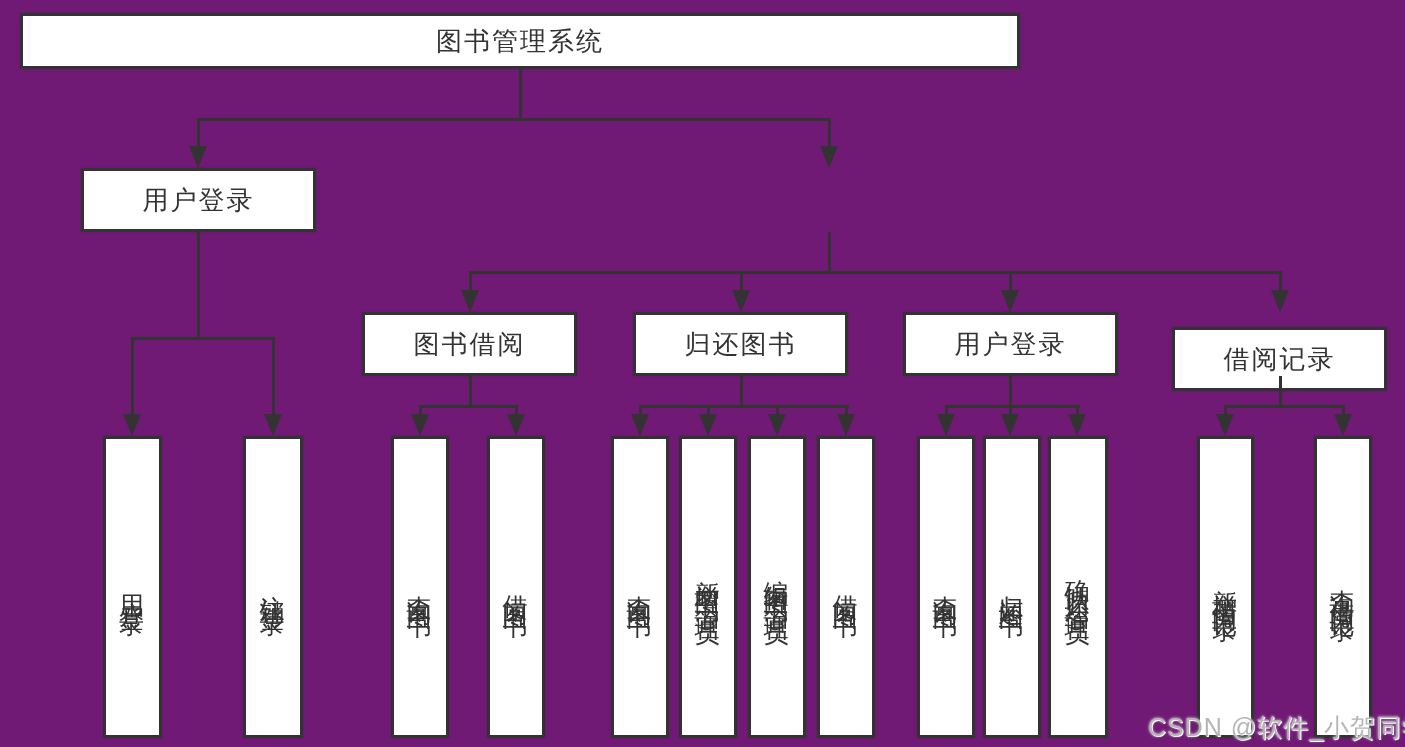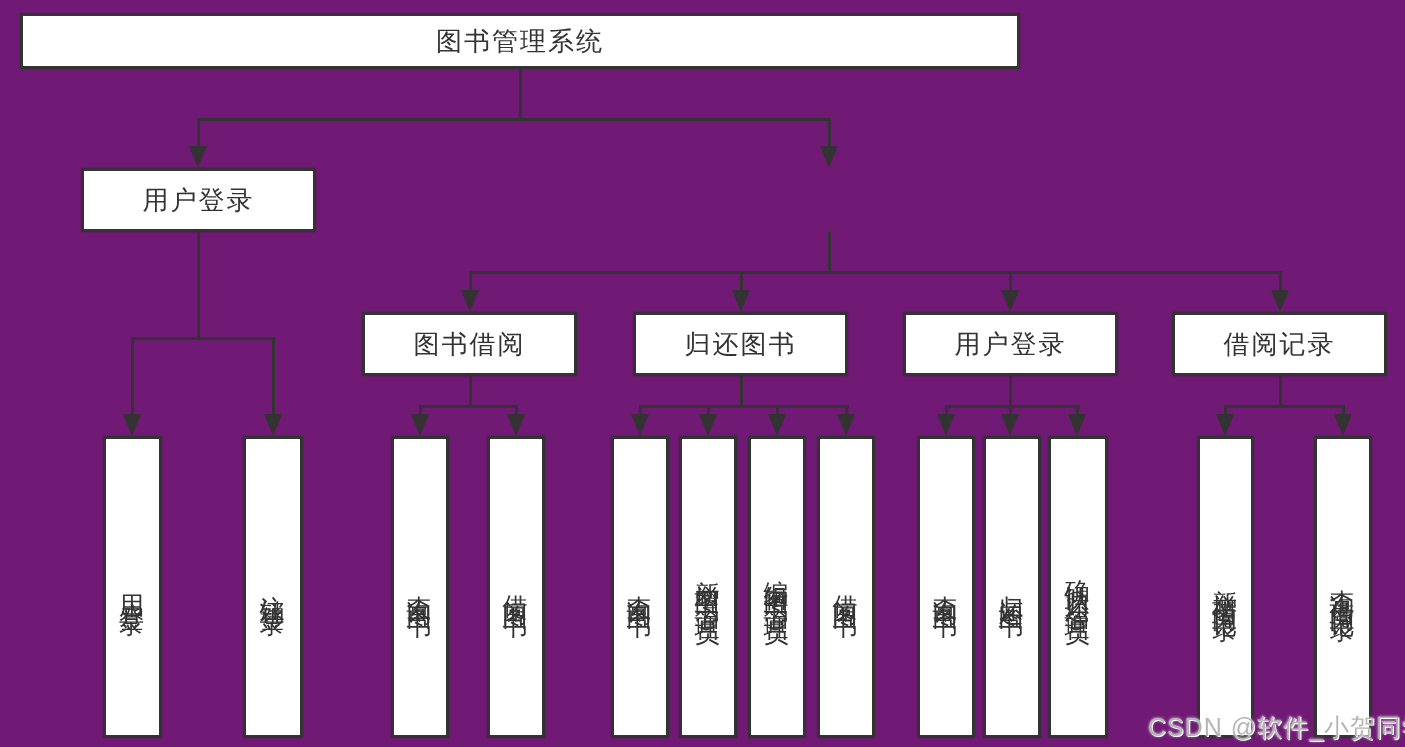--- a/index.html
+++ b/index.html
@@ -62,21 +62,21 @@
 
   <div class="node" style="left:362px;top:312px;width:215px;height:64px">
     <span>图书借阅</span>
   </div>
   <div class="node" style="left:633px;top:312px;width:215px;height:64px">
     <span>归还图书</span>
   </div>
   <div class="node" style="left:903px;top:312px;width:215px;height:64px">
     <span>用户登录</span>
   </div>
-  <div class="node" style="left:1172px;top:312px;width:215px;height:64px">
+  <div class="node" style="left:1172px;top:327px;width:215px;height:64px">
     <span>借阅记录</span>
   </div>
 
   <div class="v" style="left:469px;top:376px;height:32px"></div>
   <div class="h" style="left:419px;top:405px;width:98px"></div>
   <div class="v" style="left:740px;top:376px;height:32px"></div>
   <div class="h" style="left:639px;top:405px;width:210px"></div>
   <div class="v" style="left:1009px;top:376px;height:32px"></div>
   <div class="h" style="left:945px;top:405px;width:135px"></div>
   <div class="v" style="left:1279px;top:376px;height:32px"></div>

